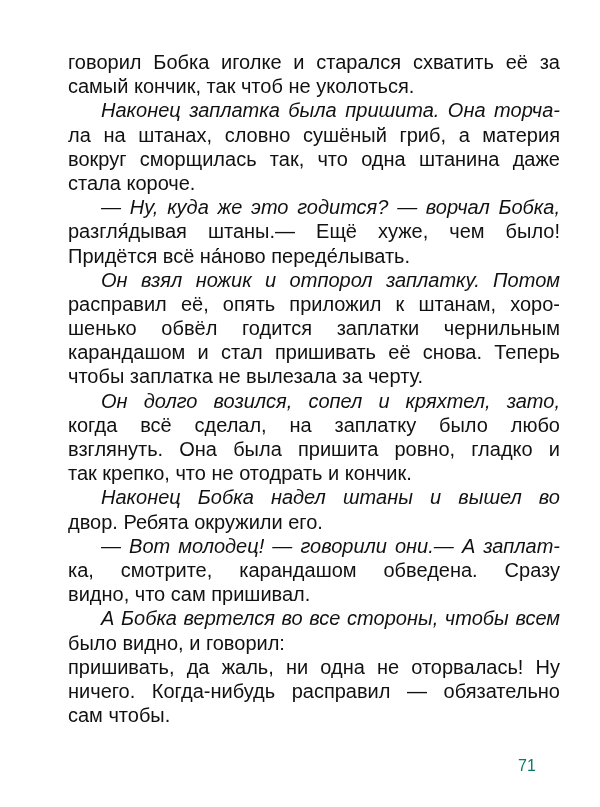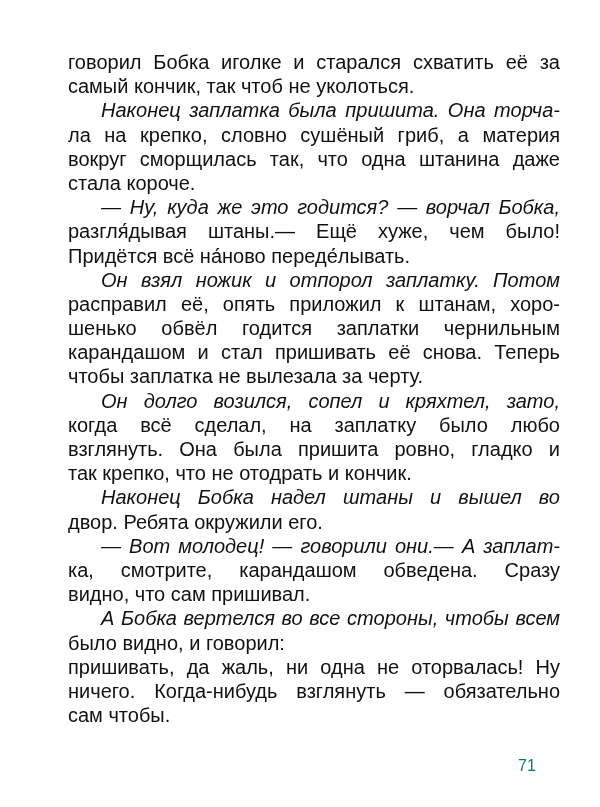--- a/index.html
+++ b/index.html
@@ -33,21 +33,21 @@
     color: #0f766e;
   }
 </style>
 </head>
 <body>
 
 <div class="page" id="page-body">
     <span class="line">говорил Бобка иголке и старался схватить её за</span>
     <span class="line last">самый кончик, так чтоб не уколоться.</span>
     <span class="line indent">Наконец заплатка была пришита. Она торча-</span>
-    <span class="line">ла на крепко, словно сушёный гриб, а материя</span>
+    <span class="line">ла на штанах, словно сушёный гриб, а материя</span>
     <span class="line">вокруг сморщилась так, что одна штанина даже</span>
     <span class="line last">стала короче.</span>
     <span class="line indent">— Ну, куда же это годится? — ворчал Бобка,</span>
     <span class="line">разгля́дывая штаны.— Ещё хуже, чем было!</span>
     <span class="line last">Придётся всё на́ново переде́лывать.</span>
     <span class="line indent">Он взял ножик и отпорол заплатку. Потом</span>
     <span class="line">расправил её, опять приложил к штанам, хоро-</span>
     <span class="line">шенько обвёл годится заплатки чернильным</span>
     <span class="line">карандашом и стал пришивать её снова. Теперь</span>
     <span class="line last">чтобы заплатка не вылезала за черту.</span>
@@ -56,16 +56,16 @@
     <span class="line">взглянуть. Она была пришита ровно, гладко и</span>
     <span class="line last">так крепко, что не отодрать и кончик.</span>
     <span class="line indent">Наконец Бобка надел штаны и вышел во</span>
     <span class="line last">двор. Ребята окружили его.</span>
     <span class="line indent">— Вот молодец! — говорили они.— А заплат-</span>
     <span class="line">ка, смотрите, карандашом обведена. Сразу</span>
     <span class="line last">видно, что сам пришивал.</span>
     <span class="line indent">А Бобка вертелся во все стороны, чтобы всем</span>
     <span class="line last">было видно, и говорил:</span>
     <span class="line">пришивать, да жаль, ни одна не оторвалась! Ну</span>
-    <span class="line">ничего. Когда-нибудь взглянуть — обязательно</span>
+    <span class="line">ничего. Когда-нибудь расправил — обязательно</span>
     <span class="line last">сам чтобы.</span>
   </div>
 <div class="page-number">71</div>
 
 </body></html>

